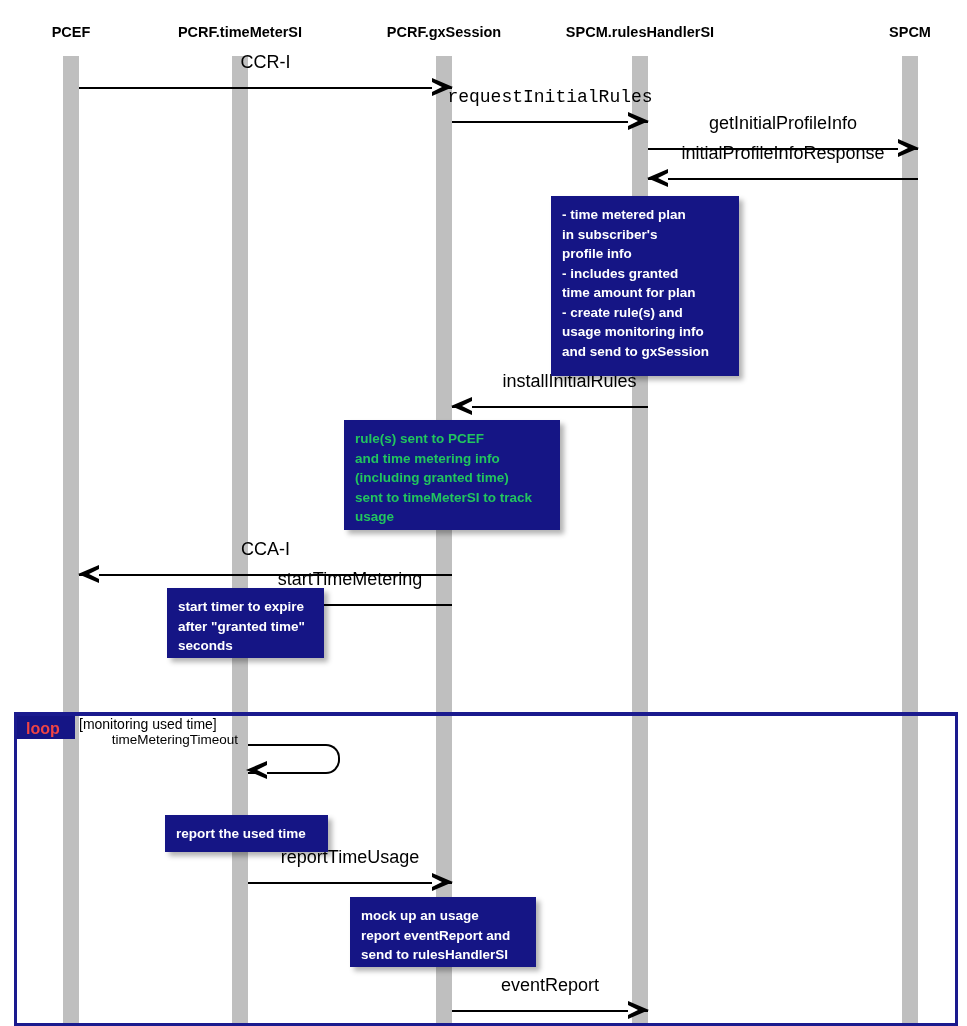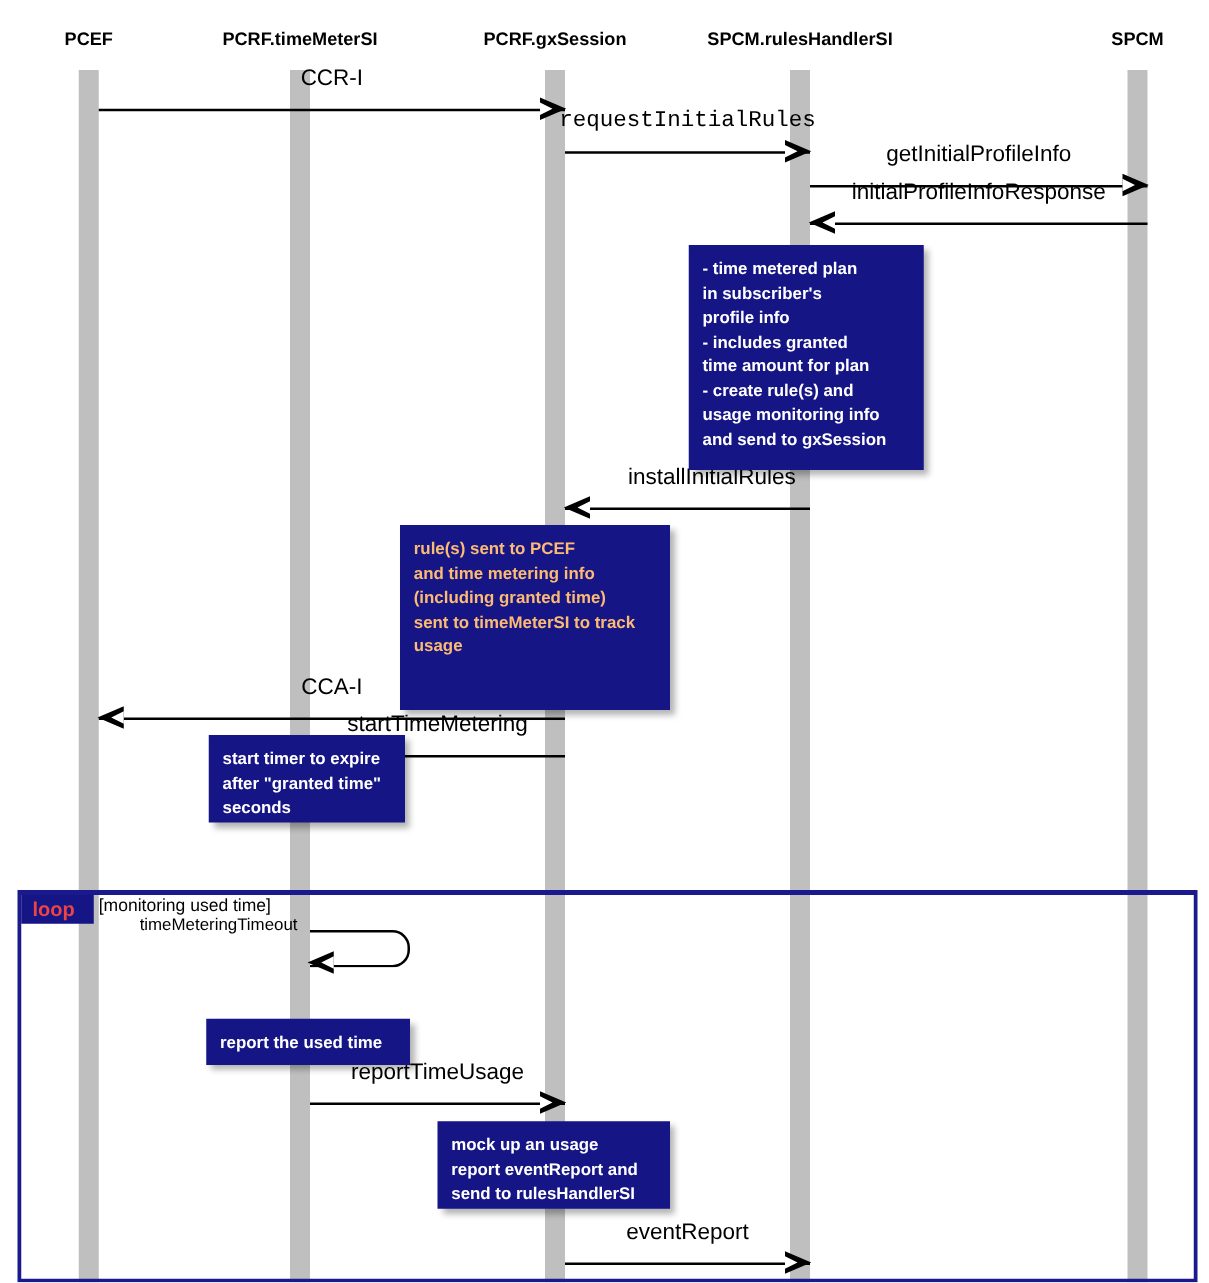--- a/index.html
+++ b/index.html
@@ -137,34 +137,34 @@
     <div class="msg" style="left: 248px; top: 882px; width: 204px;">
       <div class="line"></div>
       <div class="arrowhead right"></div>
       <div class="lbl" style="left: 102px;">reportTimeUsage</div>
     </div>
     <div class="msg" style="left: 452px; top: 1010px; width: 196px;">
       <div class="line"></div>
       <div class="arrowhead right"></div>
       <div class="lbl" style="left: 98px;">eventReport</div>
     </div>
-    <div class="selfmsg" style="left: 248px; top: 744px; width: 78px; height: 26px;">
+    <div class="selfmsg" style="left: 248px; top: 744px; width: 90px; height: 26px;">
       <div class="box"></div>
       <div class="arrowhead left"></div>
       <div class="lbl">timeMeteringTimeout</div>
     </div>
     <div class="note" style="left: 551px; top: 196px; width: 188px; height: 180px; background: rgb(21, 21, 133); color: rgb(255, 255, 255);">- time metered plan
 in subscriber's
 profile info
 - includes granted
 time amount for plan
 - create rule(s) and
 usage monitoring info
 and send to gxSession</div>
-    <div class="note" style="left: 320px; top: 420px; width: 216px; height: 148px; background: rgb(21, 21, 133); color: #fdba74;">rule(s) sent to PCEF
+    <div class="note" style="left: 344px; top: 420px; width: 216px; height: 110px; background: rgb(21, 21, 133); color: #22c55e;">rule(s) sent to PCEF
 and time metering info
 (including granted time)
 sent to timeMeterSI to track
 usage</div>
     <div class="note" style="left: 167px; top: 588px; width: 157px; height: 70px; background: rgb(21, 21, 133); color: rgb(255, 255, 255);">start timer to expire
 after "granted time"
 seconds</div>
     <div class="note" style="left: 165px; top: 815px; width: 163px; height: 37px; background: rgb(21, 21, 133); color: rgb(255, 255, 255);">report the used time</div>
     <div class="note" style="left: 350px; top: 897px; width: 186px; height: 70px; background: rgb(21, 21, 133); color: rgb(255, 255, 255);">mock up an usage
 report eventReport and

